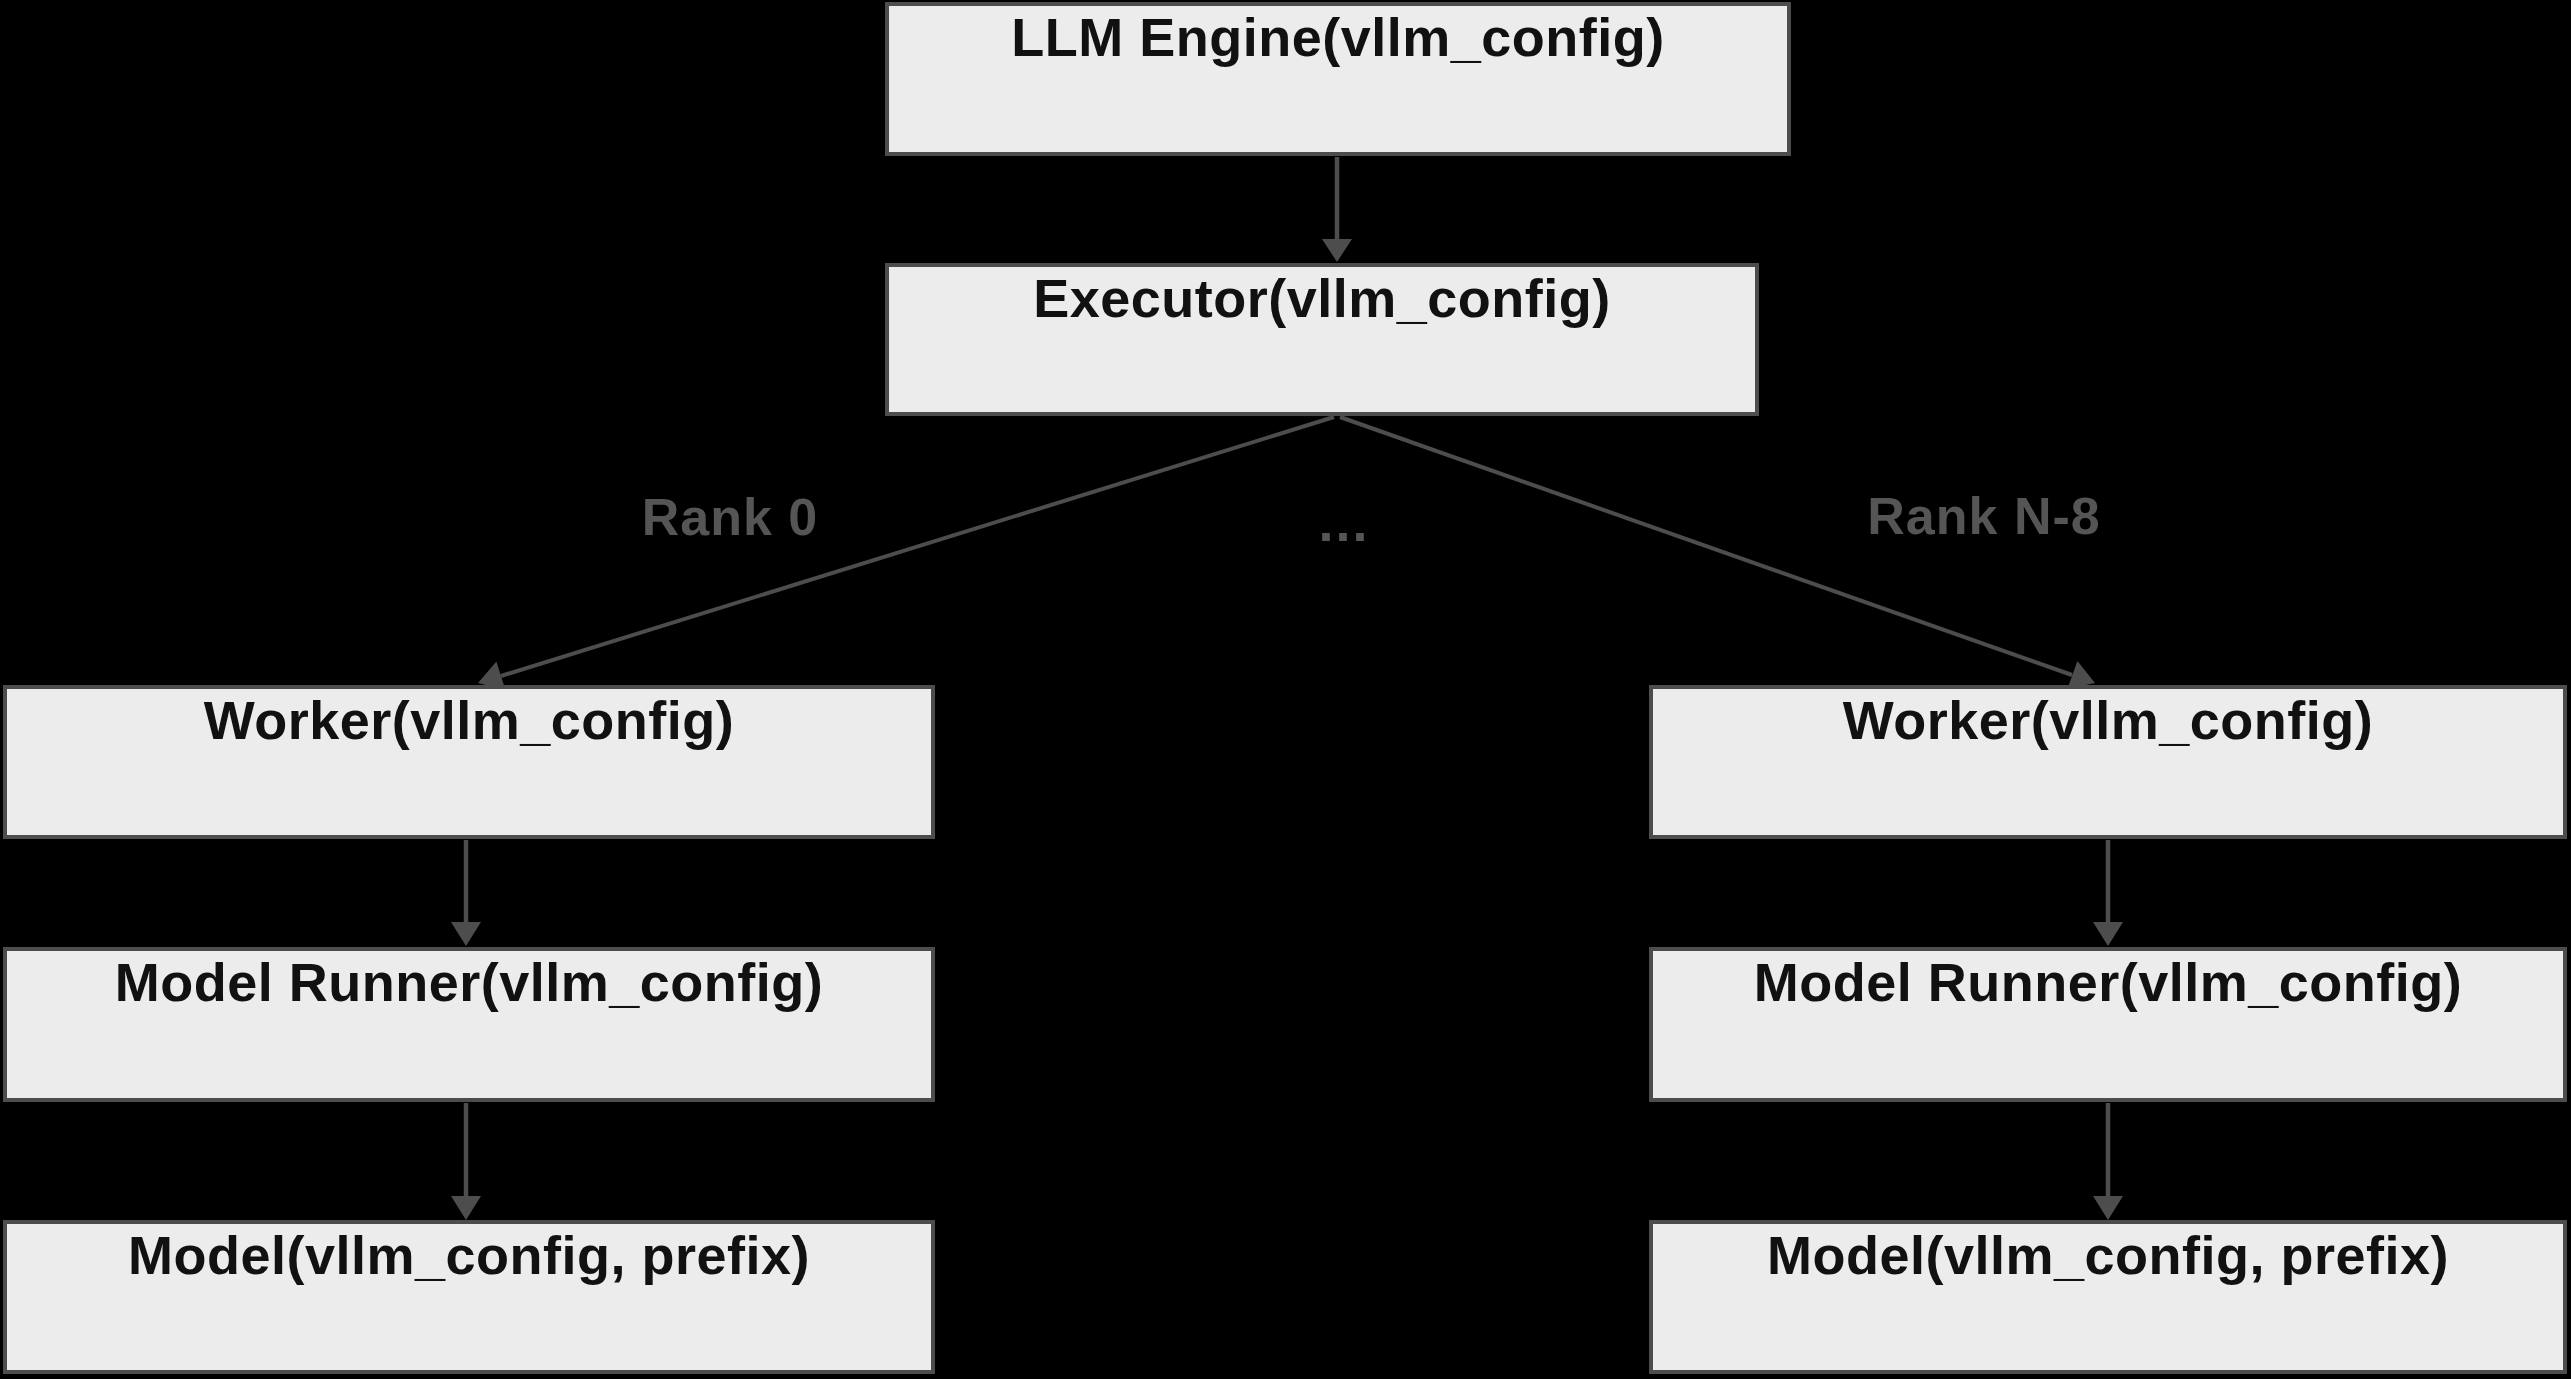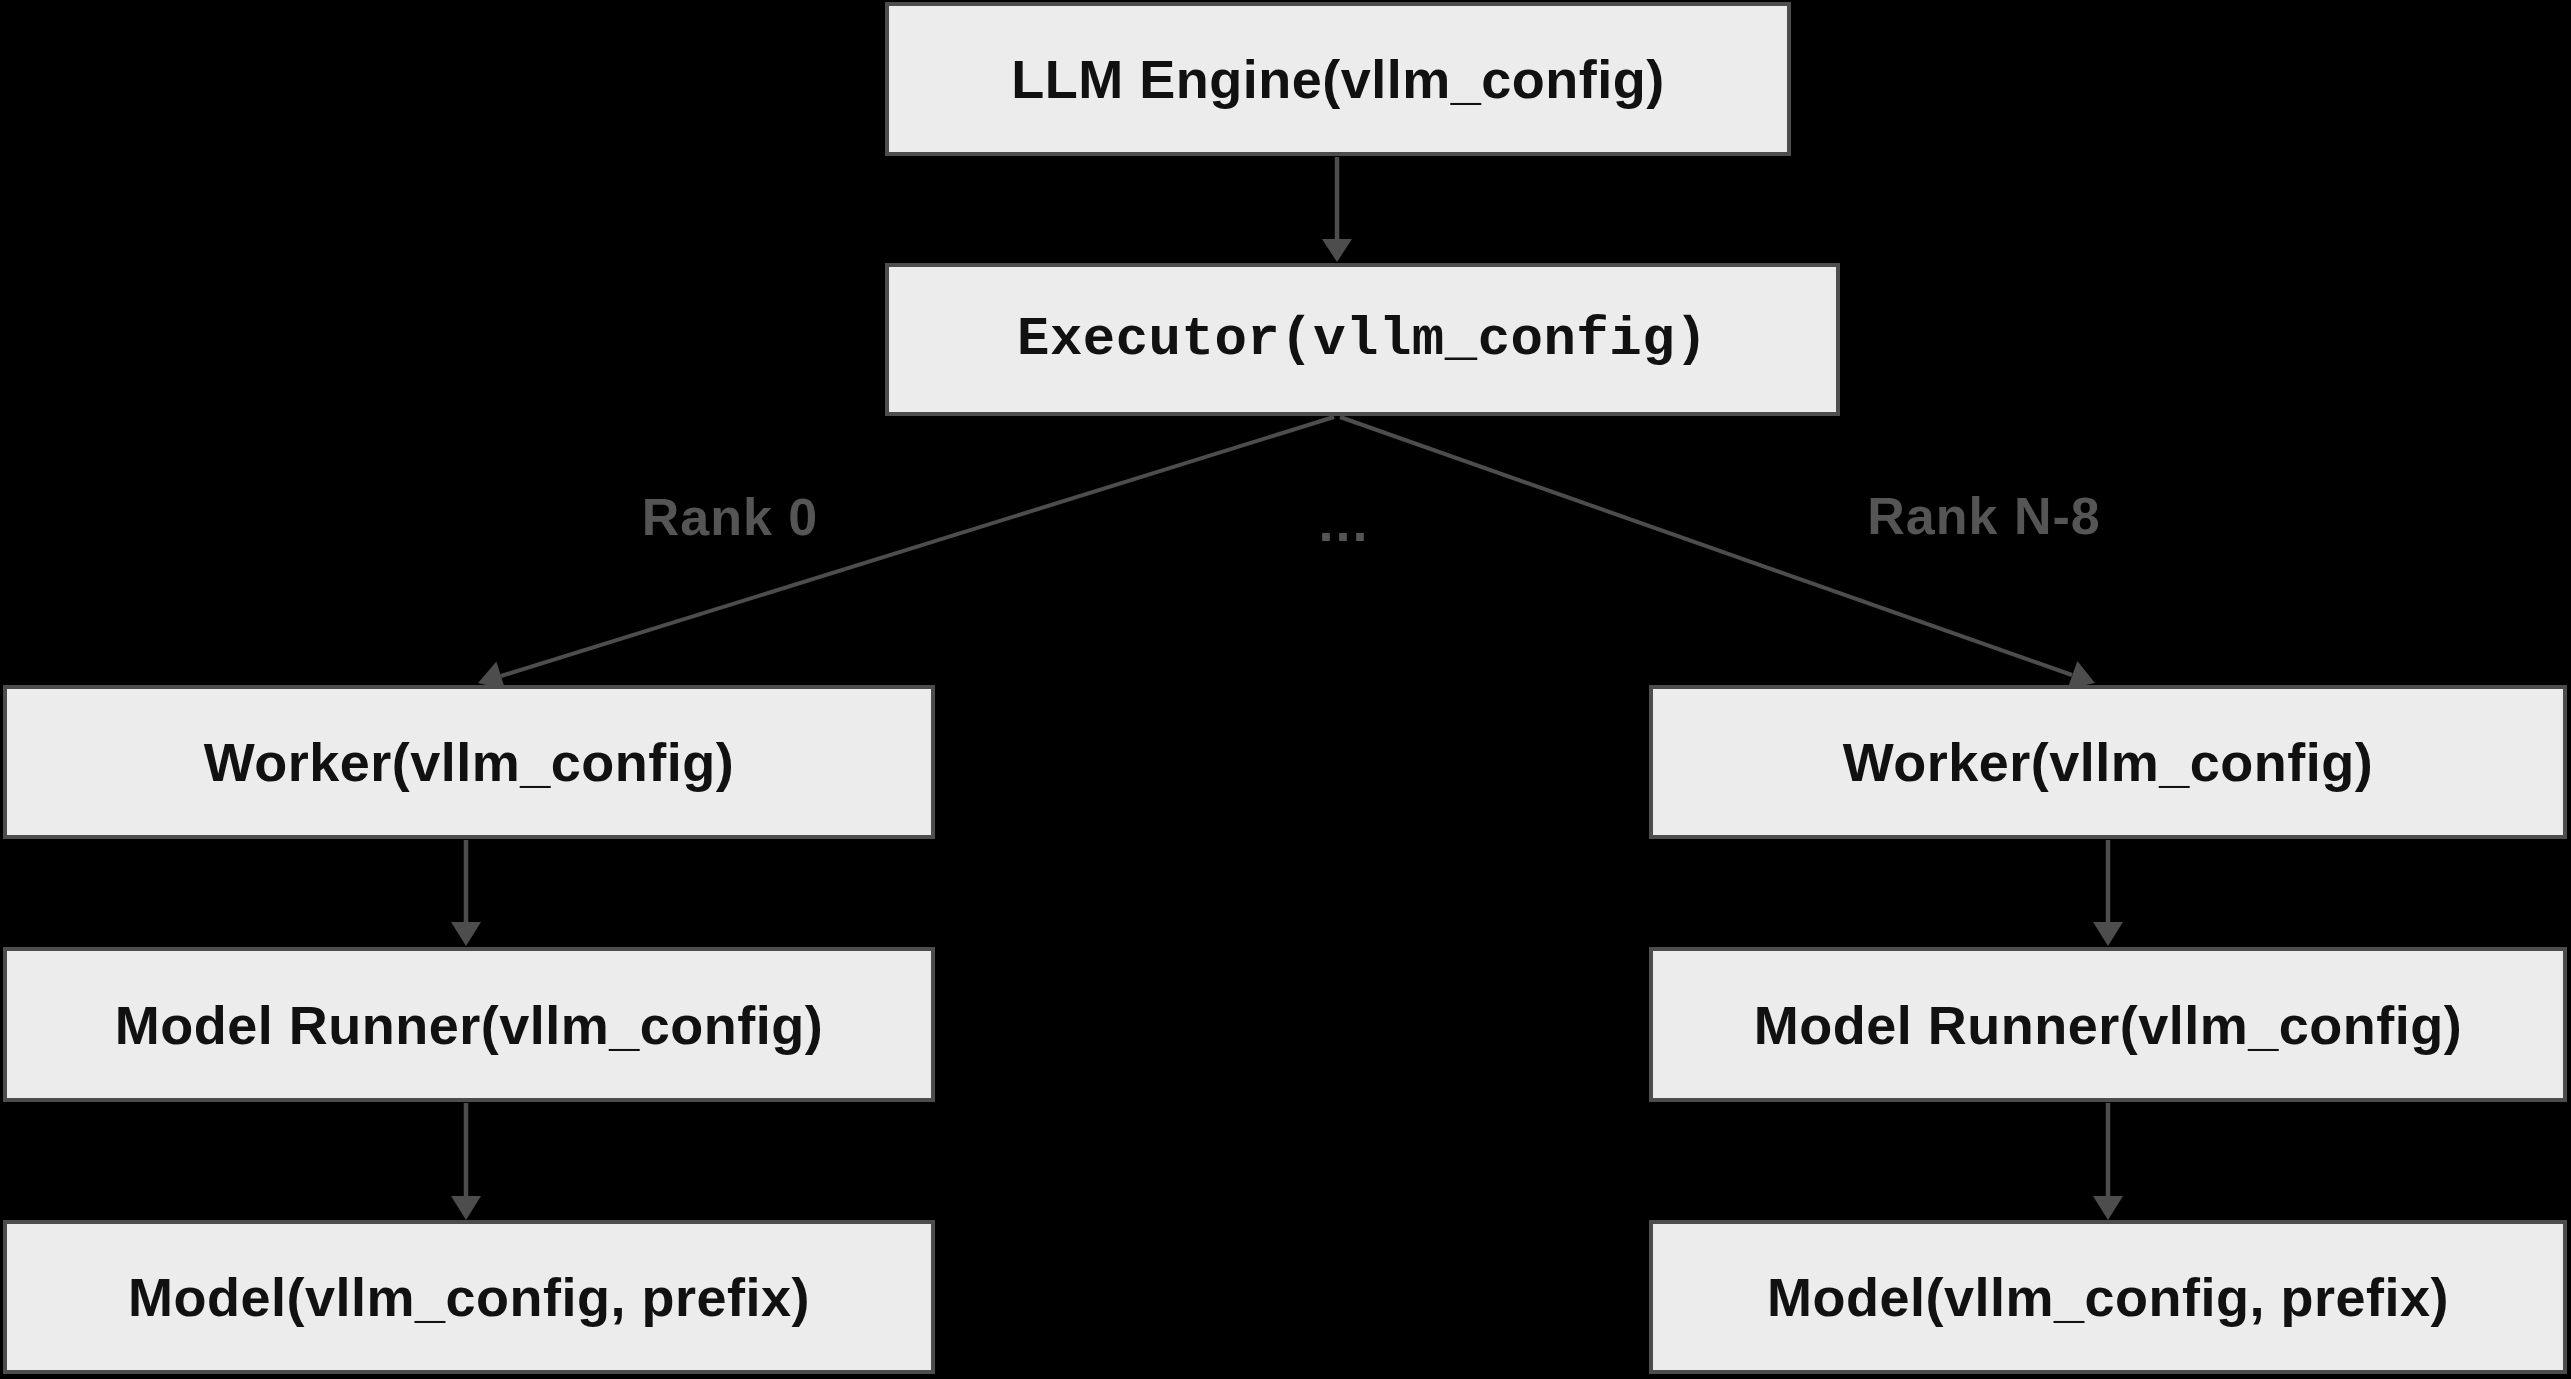--- a/index.html
+++ b/index.html
@@ -20,21 +20,21 @@
   }
   .edges{position:absolute;left:0;top:0;}
   .edges line{stroke:var(--edge);stroke-width:4.5;}
   .edges line.diag{stroke-width:4;}
   .edges polygon{fill:var(--edge);}
   .node{
     position:absolute;
     box-sizing:border-box;
     background:var(--node-fill);
     border:4px solid var(--node-border);
-    display:flex;align-items:center;justify-content:center;
+    display:flex;align-items:flex-start;justify-content:center;
     color:var(--node-text);
     font-size:54px;font-weight:600;letter-spacing:0.5px;
     white-space:nowrap;
   }
   .edge-label{
     position:absolute;
     transform:translate(-50%,-50%);
     color:var(--edge-label);
     font-size:52px;font-weight:600;letter-spacing:1px;
     white-space:nowrap;
@@ -82,21 +82,21 @@
     <g>
       <line x1="2108" y1="1103" x2="2108" y2="1198"></line>
       <polygon points="2108,1220 2093,1196 2123,1196"></polygon>
     </g>
   </svg>
 
   <div class="node" style="left:885px;top:2px;width:906px;height:154px;">
     <span>LLM Engine(vllm_config)</span>
   </div>
 
-  <div class="node" style="left:885px;top:263px;width:955px;height:153px;font-family:Liberation Mono, monospace;">
+  <div class="node" style="left:885px;top:263px;width:874px;height:153px;">
     <span>Executor(vllm_config)</span>
   </div>
 
   <div class="node" style="left:3px;top:685px;width:932px;height:154px;">
     <span>Worker(vllm_config)</span>
   </div>
 
   <div class="node" style="left:3px;top:947px;width:932px;height:155px;">
     <span>Model Runner(vllm_config)</span>
   </div>

